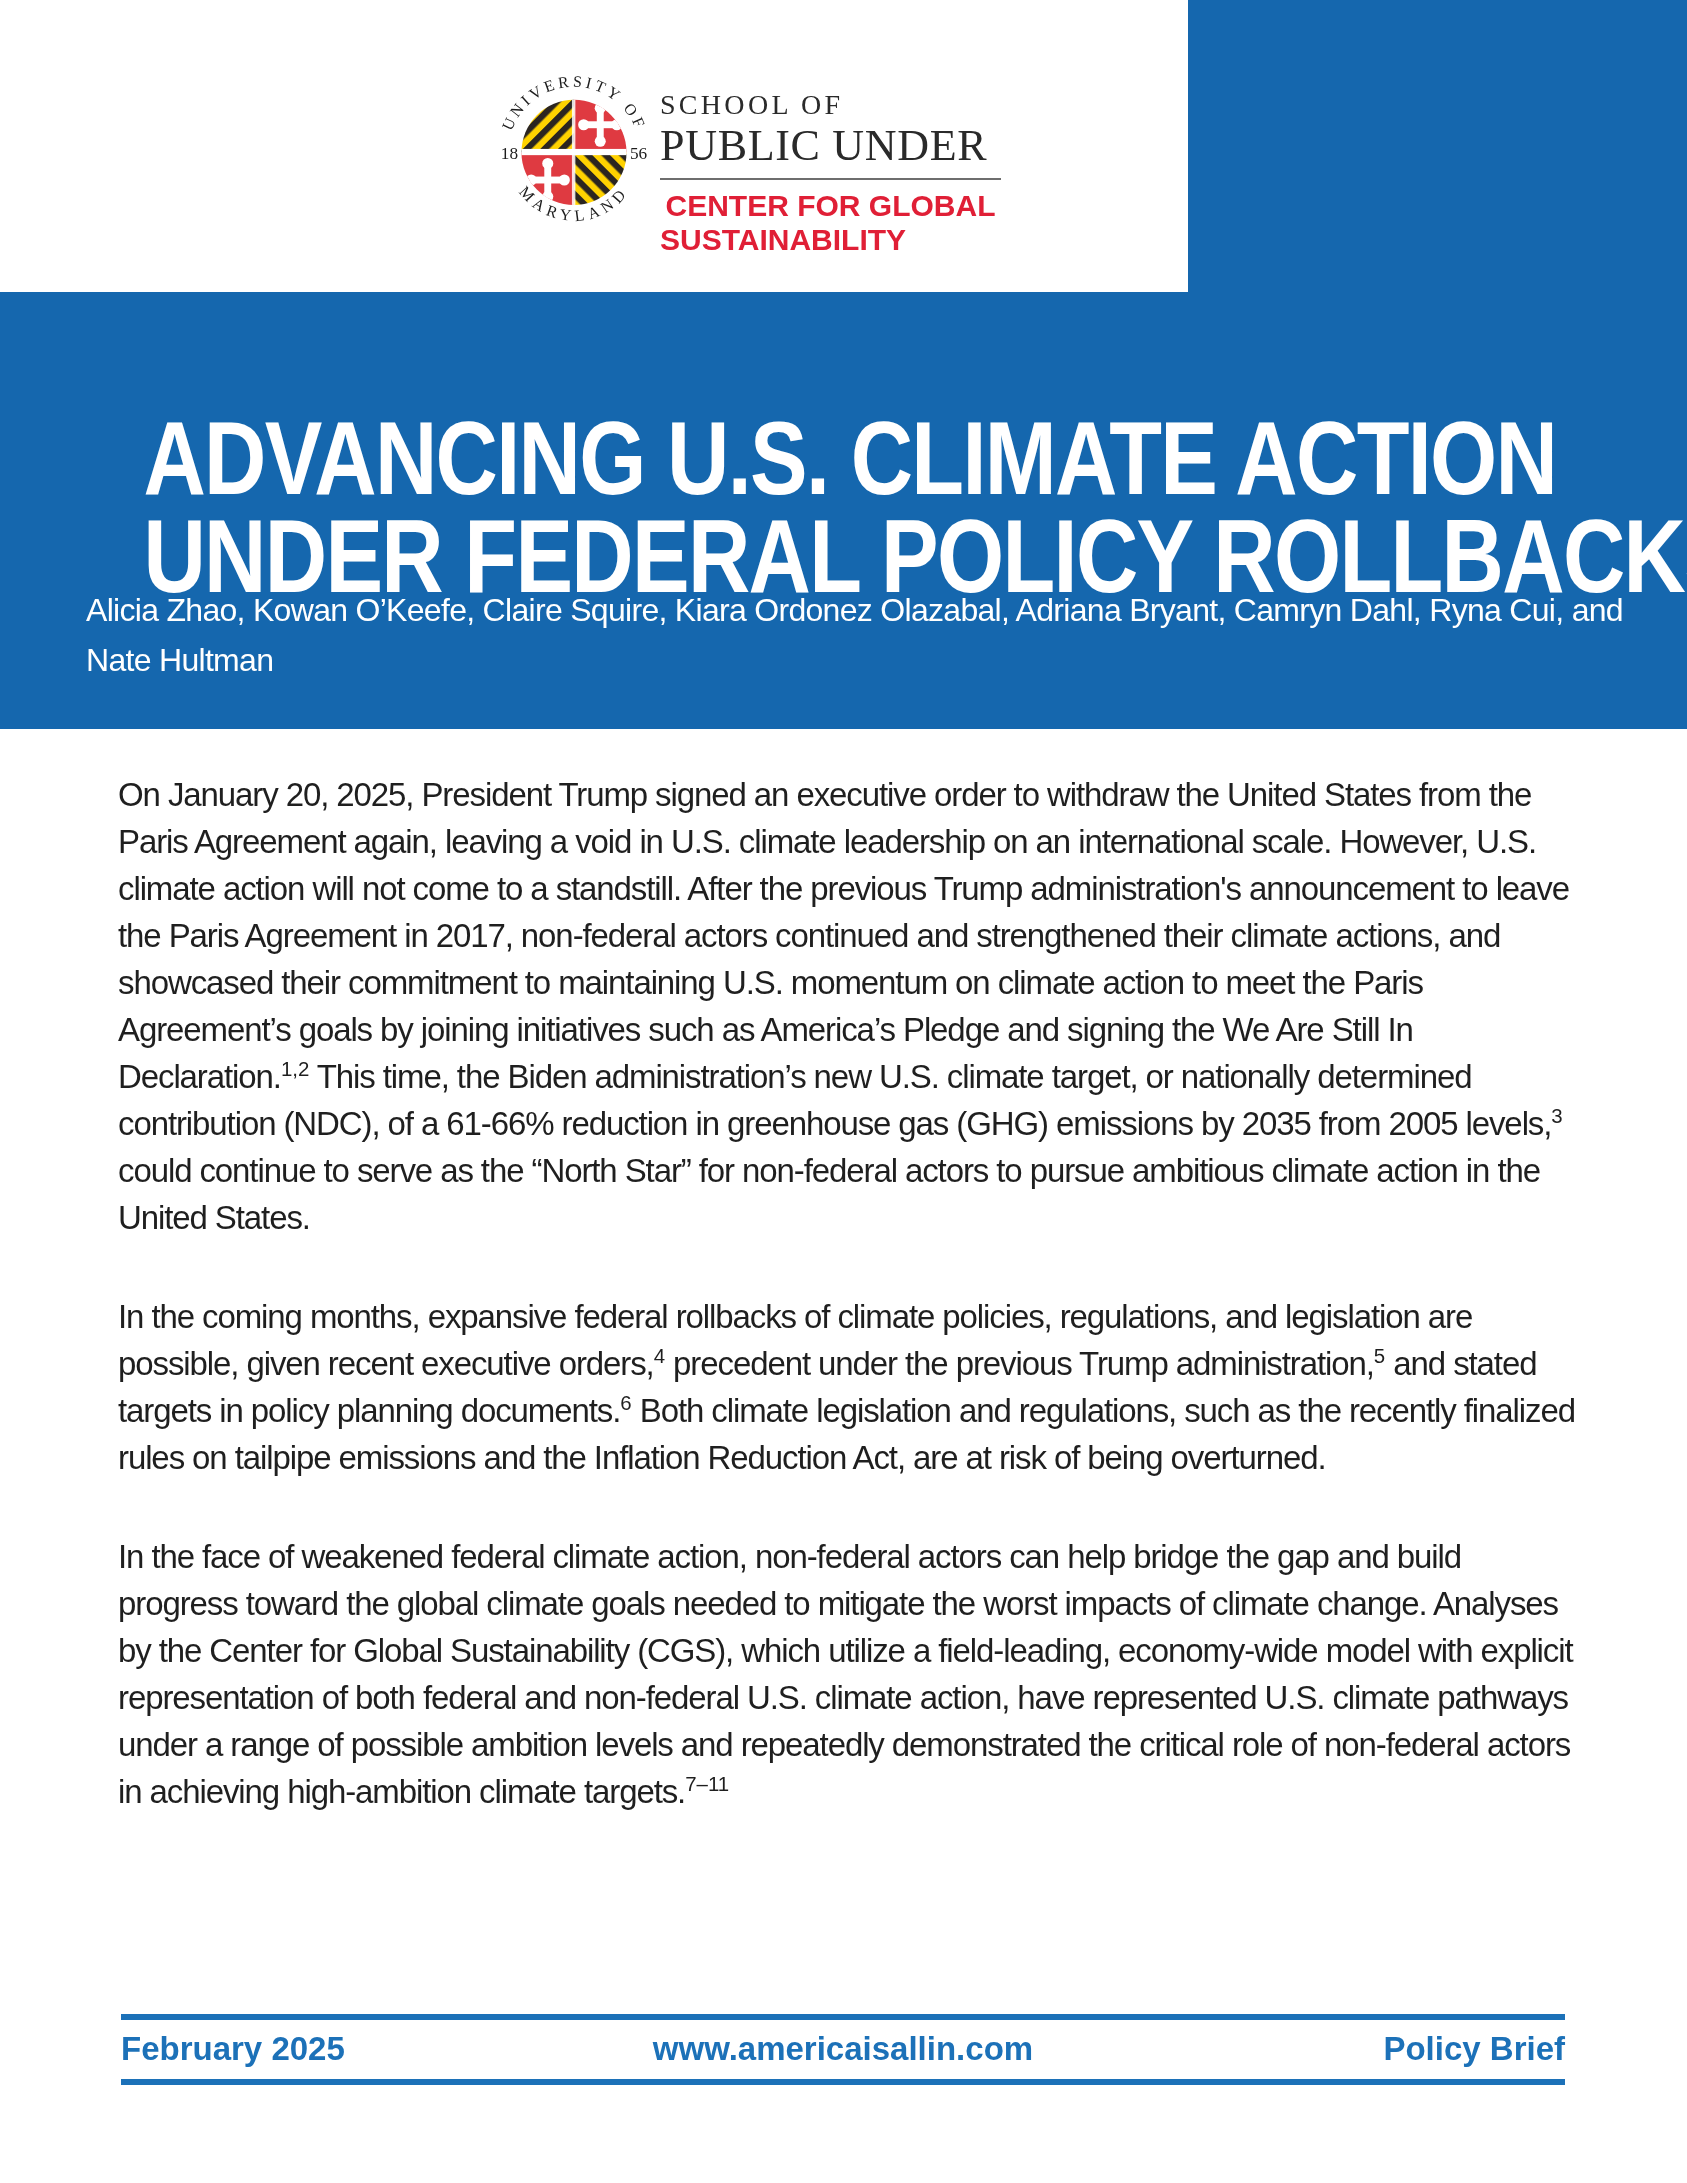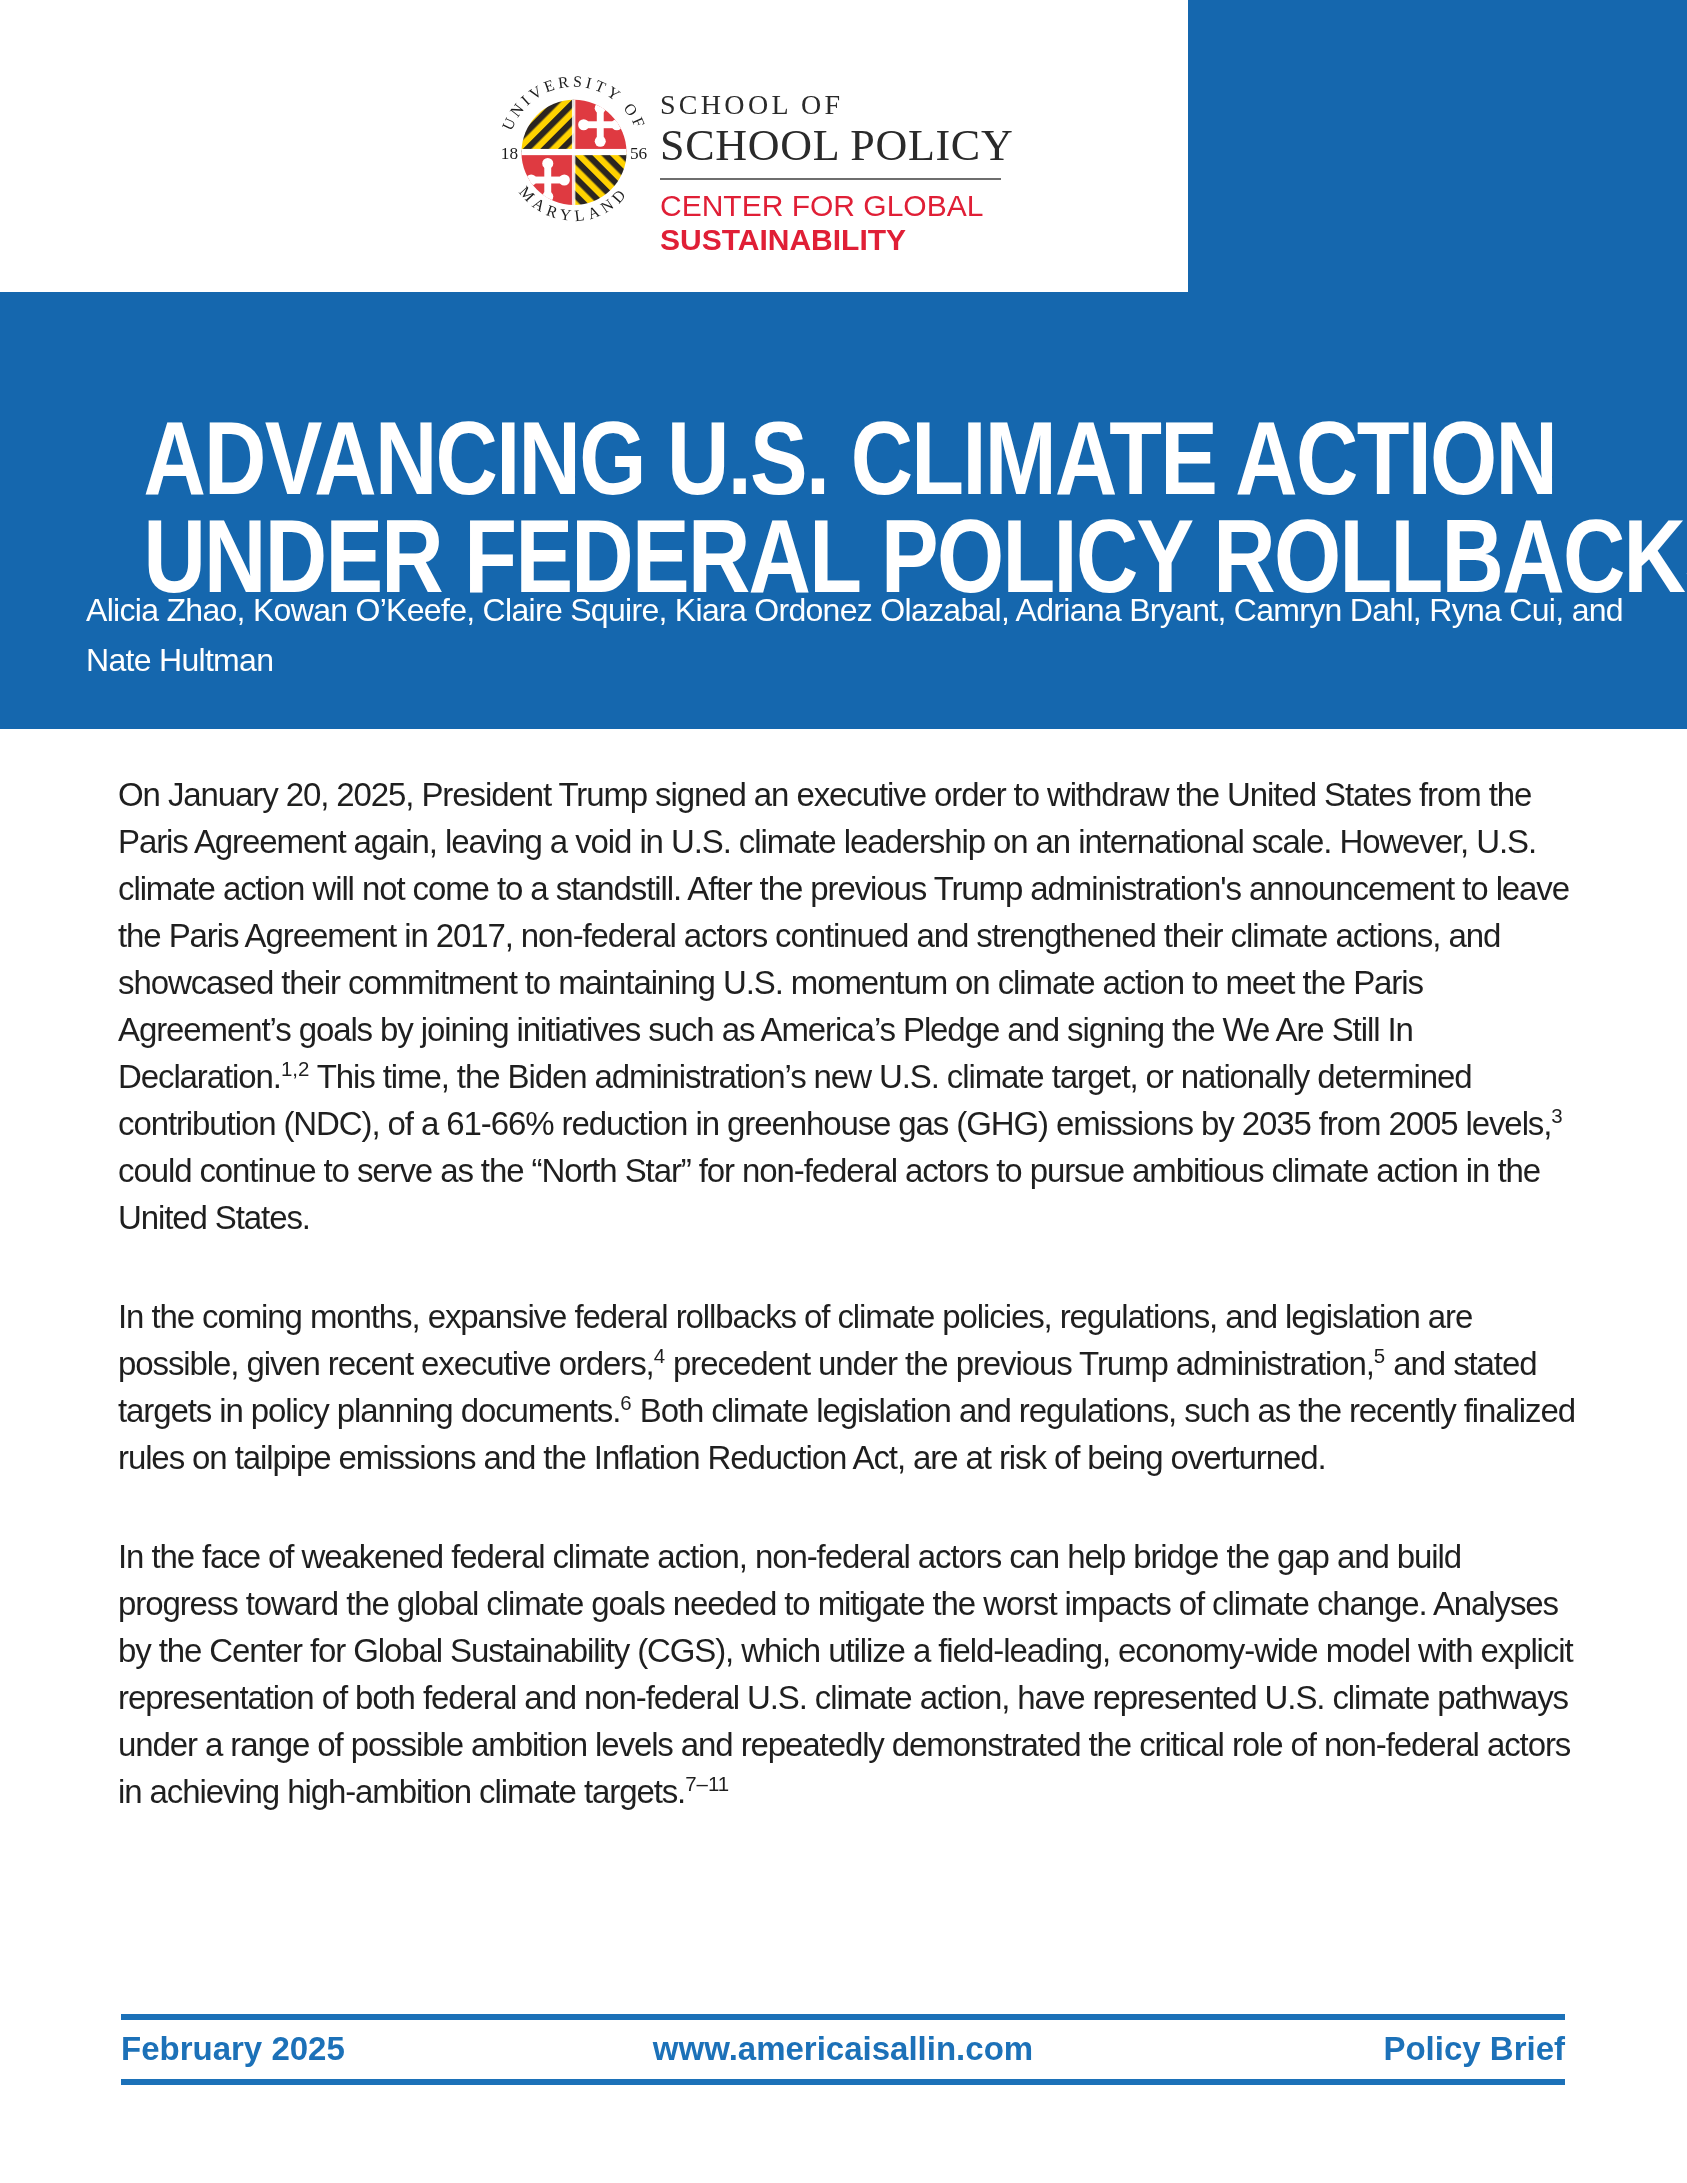--- a/index.html
+++ b/index.html
@@ -26,21 +26,21 @@
   .eblock .r3 { position:absolute; left:30%; top:81%;  width:66%; height:19%; background:#EF4250; }
 
   
   .umd-seal { position:absolute; left:498px; top:75px; width:152px; height:152px; }
 
   
   .sop { position:absolute; left:660px; top:78px; color:#2a2a2a; }
   .sop-l1 { font-family:"Liberation Serif", serif; font-size:28px; letter-spacing:3.3px; line-height:29px;margin-top:12px; }
   .sop-l2 { font-family:"Liberation Serif", serif; font-size:44px; letter-spacing:0.7px; line-height:46px; margin-top:4px; white-space:nowrap; }
   .sop-rule { width:341px; height:2px; background:#6e6e6e; margin-top:9.3px; }
-  .sop-r1 { color:#E01F36; font-weight:400; font-size:30px; line-height:30px; margin-top:11.2px; letter-spacing:0px; }
+  .sop-r1 { color:#E01F36; font-weight:700; font-size:30px; line-height:30px; margin-top:11.2px; letter-spacing:0px;text-align:center; }
   .sop-r2 { color:#E01F36; font-weight:700; font-size:30px; line-height:30px; margin-top:3.3px; letter-spacing:0px; }
 
   
   .title { position:absolute; left:0; top:339px; width:1687px; text-align:center; color:#ffffff;
            font-weight:800; font-size:104px; line-height:98px; letter-spacing:-2px;
            transform:scaleX(0.83); transform-origin:center; }
   .title span { display:block; white-space:nowrap; }
 
   
   .authors { position:absolute; left:86px; top:568px; width:1548px; color:#ffffff; }
@@ -134,21 +134,21 @@
       <text font-size="23" letter-spacing="7">
         <textPath href="#arcBottom" startOffset="50%" text-anchor="middle">MARYLAND</textPath>
       </text>
       <text x="4" y="122" font-size="25">18</text>
       <text x="216" y="122" font-size="25" text-anchor="end">56</text>
     </g>
   </svg>
 
   <div class="sop">
     <div class="sop-l1">SCHOOL OF</div>
-    <div class="sop-l2">SCHOOL POLICY</div>
+    <div class="sop-l2">PUBLIC UNDER</div>
     <div class="sop-rule"></div>
     <div class="sop-r1">CENTER FOR GLOBAL</div>
     <div class="sop-r2">SUSTAINABILITY</div>
   </div>
 </div>
 
 <div class="content">
   <p>On January 20, 2025, President Trump signed an executive order to withdraw the United States from the Paris Agreement again, leaving a void in U.S. climate leadership on an international scale. However, U.S. climate action will not come to a standstill. After the previous Trump administration's announcement to leave the Paris Agreement in 2017, non-federal actors continued and strengthened their climate actions, and showcased their commitment to maintaining U.S. momentum on climate action to meet the Paris Agreement’s goals by joining initiatives such as America’s Pledge and signing the We Are Still In Declaration.<sup>1,2</sup> This time, the Biden administration’s new U.S. climate target, or nationally determined contribution (NDC), of a 61-66% reduction in greenhouse gas (GHG) emissions by 2035 from 2005 levels,<sup>3</sup> could continue to serve as the “North Star” for non-federal actors to pursue ambitious climate action in the United States.</p>
   <p>In the coming months, expansive federal rollbacks of climate policies, regulations, and legislation are possible, given recent executive orders,<sup>4</sup> precedent under the previous Trump administration,<sup>5</sup> and stated targets in policy planning documents.<sup>6</sup> Both climate legislation and regulations, such as the recently finalized rules on tailpipe emissions and the Inflation Reduction Act, are at risk of being overturned.</p>
   <p>In the face of weakened federal climate action, non-federal actors can help bridge the gap and build progress toward the global climate goals needed to mitigate the worst impacts of climate change. Analyses by the Center for Global Sustainability (CGS), which utilize a field-leading, economy-wide model with explicit representation of both federal and non-federal U.S. climate action, have represented U.S. climate pathways under a range of possible ambition levels and repeatedly demonstrated the critical role of non-federal actors in achieving high-ambition climate targets.<sup>7–11</sup></p>

